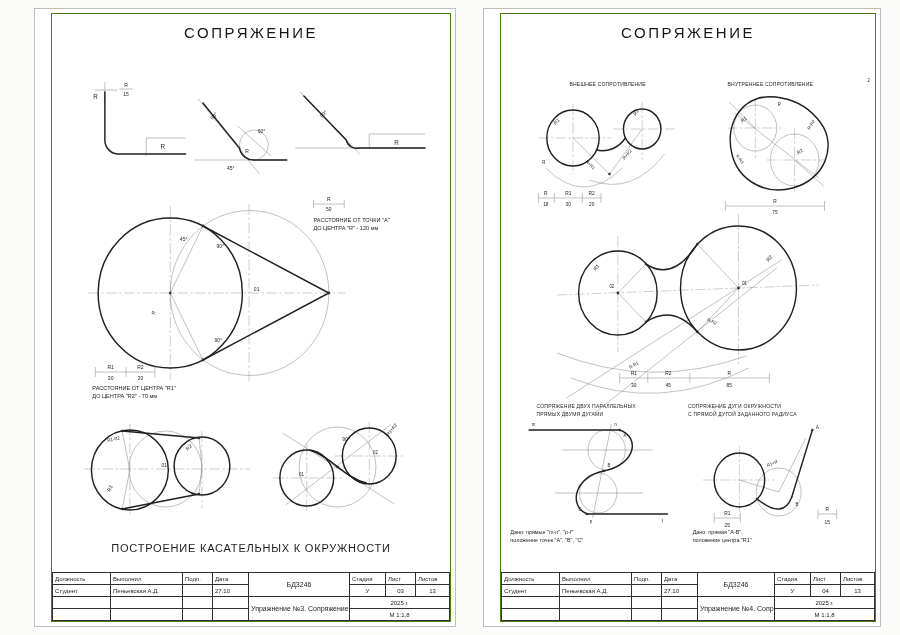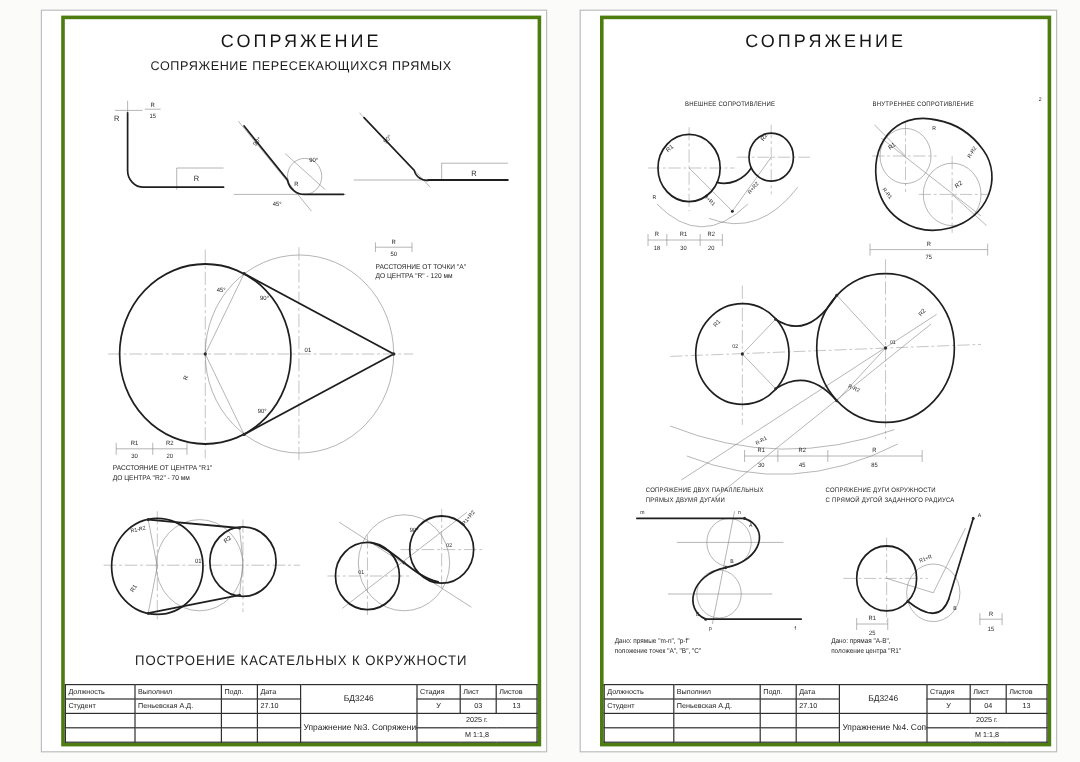--- a/index.html
+++ b/index.html
@@ -3,21 +3,21 @@
 <meta charset="utf-8">
 <style>
   html,body{margin:0;padding:0;}
   body{
     width:900px;height:635px;background:#fbfbfa;overflow:hidden;position:relative;
     font-family:"Liberation Sans",sans-serif;color:#1d1d1d;
   }
   .sheet{position:absolute;top:8px;height:619px;background:#ffffff;border:1px solid #bdbdbd;box-sizing:border-box;}
   .sheet.left{left:34px;width:422px;}
   .sheet.right{left:483px;width:398px;}
-  .frame{position:absolute;inset:4px;border:3px solid #4d7c0f;margin-left:12px;}
+  .frame{position:absolute;inset:4px;border:1px solid #4d7c0f;margin-left:12px;}
   .sheet-title{position:absolute;top:10px;left:0;width:100%;text-align:center;
     font-size:15px;letter-spacing:2.5px;color:#161616;}
   .sheet-subtitle{position:absolute;top:33px;left:0;width:100%;text-align:center;
     font-size:10.5px;letter-spacing:.5px;color:#1b1b1b;}
   svg.drawing{position:absolute;top:54px;left:0;width:100%;height:498px;}
 
   
   .tk{stroke:#1f1f1f;stroke-width:1.5;fill:none;stroke-linecap:round;}
   .tn{stroke:#8c8c8c;stroke-width:.55;fill:none;}
   .cl{stroke:#9a9a9a;stroke-width:.5;fill:none;stroke-dasharray:11 2.5 2.5 2.5;}
@@ -37,21 +37,20 @@
     white-space:nowrap;overflow:hidden;color:#1d1d1d;}
   table.tb td.ctr{text-align:center;}
   table.tb td.doc{text-align:center;font-size:7px;}
 </style>
 </head>
 <body>
 
 <div class="sheet left">
   <div class="frame">
     <div class="sheet-title">СОПРЯЖЕНИЕ</div>
-    <div class="sheet-subtitle">СОПРЯЖЕНИЕ ПЕРЕСЕКАЮЩИХСЯ ПРЯМЫХ</div>
 
     <svg class="drawing" viewBox="0 0 414 498" preserveAspectRatio="none">
 
       <g>
         <line class="tn" x1="44" y1="22" x2="68" y2="22"></line>
         <line class="tn" x1="55" y1="14" x2="55" y2="34"></line>
         <line class="tn" x1="98" y1="70" x2="139" y2="70"></line>
         <line class="tn" x1="98" y1="70" x2="98" y2="88"></line>
         <line class="tn" x1="70" y1="21" x2="84" y2="21"></line>
         <path class="tk" d="M55,24 L55,72 A14 14 0 0 0 69,86 L139,86"></path>

